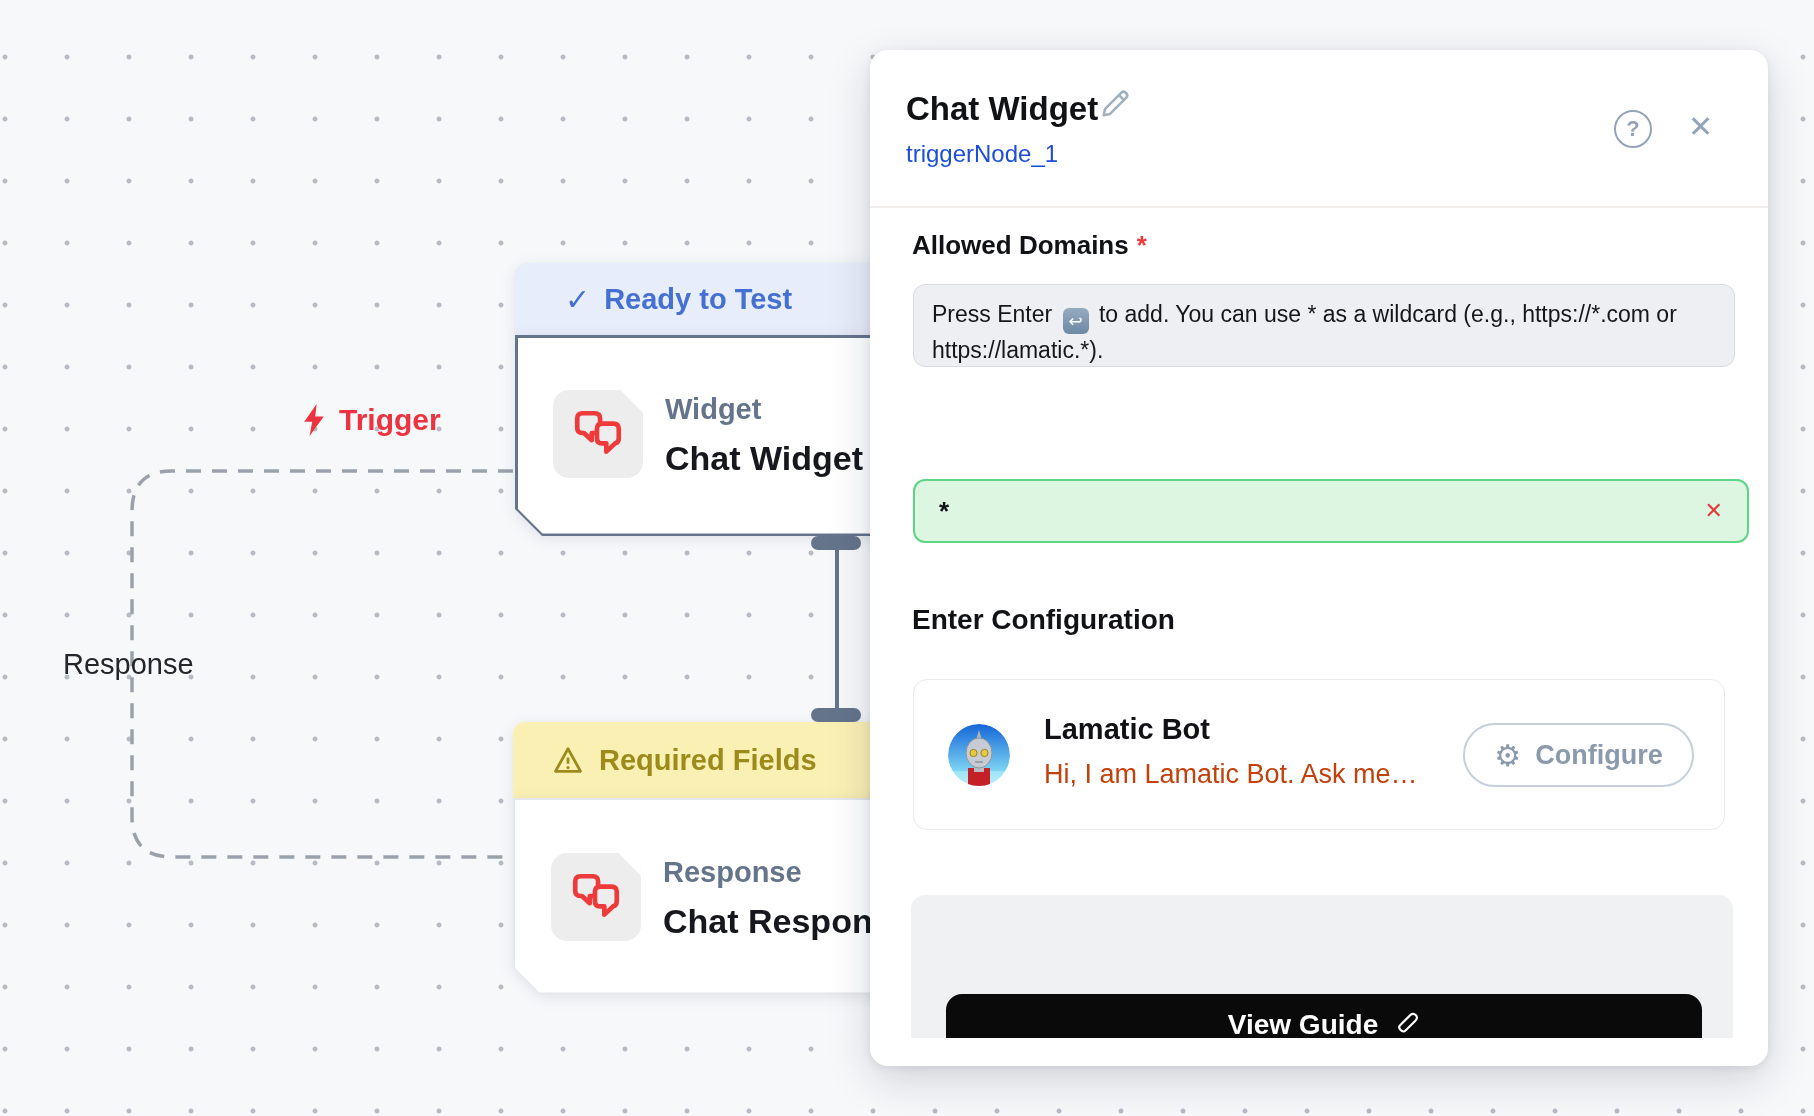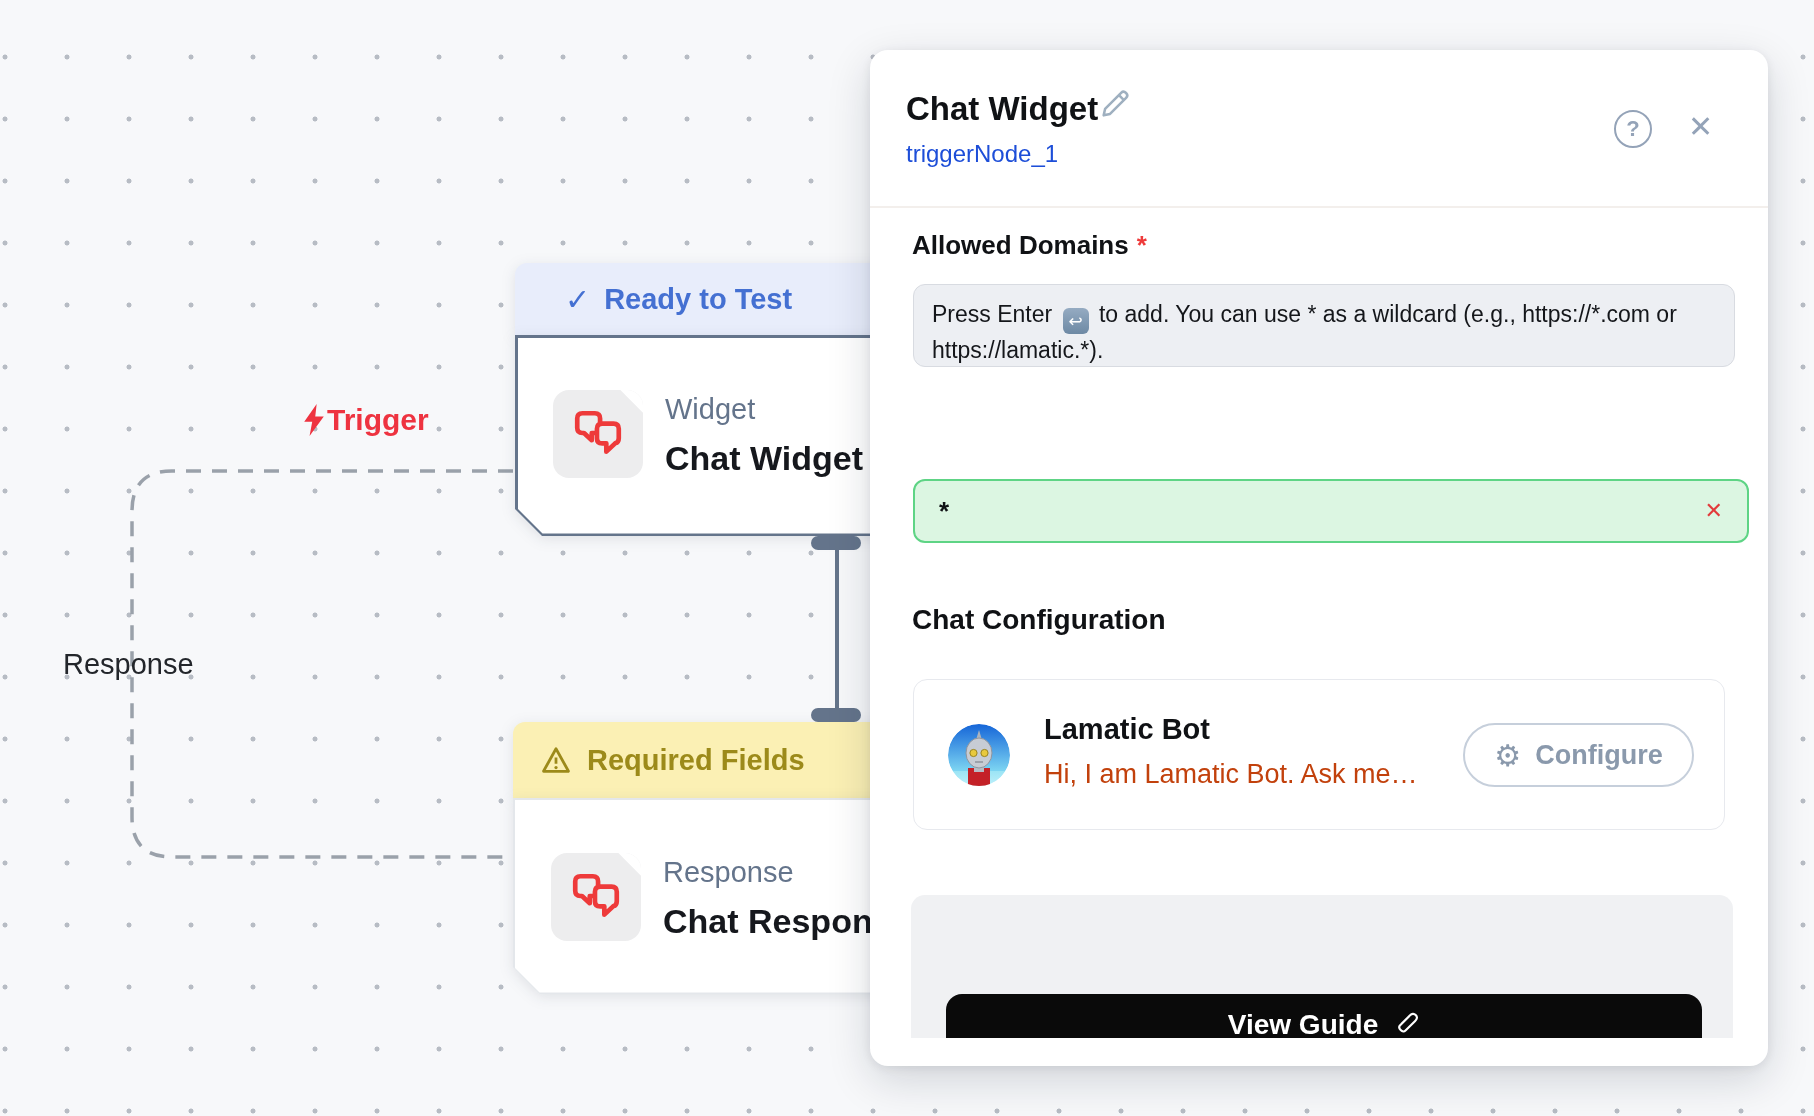--- a/index.html
+++ b/index.html
@@ -6,49 +6,49 @@
   body{font-family:"Liberation Sans","DejaVu Sans",sans-serif;background:#e9eaec;}
   #stage{position:relative;width:1814px;height:1116px;overflow:hidden;
     background:#f7f8fa;
     background-image:radial-gradient(circle,#b7bcc4 2.2px,transparent 2.8px);
     background-size:62px 62px;background-position:36px 26px;}
   .abs{position:absolute;}
 
   
   #edges{position:absolute;left:0;top:0;z-index:1;pointer-events:none;}
   .edge-label-trigger{left:303px;top:403px;color:#ee3340;font-size:30px;font-weight:700;
-    display:flex;align-items:center;gap:2px;z-index:2;}
+    display:flex;align-items:center;gap:14px;z-index:2;}
   .edge-label-response{left:63px;top:648px;color:#23262b;font-size:29px;z-index:2;}
 
   
   .node-group{position:absolute;z-index:2;filter:drop-shadow(0 3px 7px rgba(20,30,50,.10));}
   .badge{position:absolute;left:0;top:0;width:100%;height:100%;display:flex;align-items:center;}
   .trigger-badge-wrap{left:515px;top:263px;width:440px;height:72px;}
   .trigger-badge{background:#e8edfb;border-radius:12px 12px 0 0;color:#4470d2;
     font-size:29px;font-weight:700;padding-left:50px;gap:14px;box-sizing:border-box;}
   .trigger-badge .chk{font-size:30px;font-weight:400;}
   .resp-badge-wrap{left:513px;top:722px;width:440px;height:76px;}
   .resp-badge{background:#fbf0b4;border-radius:12px 12px 0 0;color:#9c8a1a;
-    font-size:29px;font-weight:700;padding-left:28px;gap:16px;box-sizing:border-box;}
+    font-size:29px;font-weight:700;padding-left:40px;gap:16px;box-sizing:border-box;}
   .node-body{position:absolute;}
   .trigger-body{left:515px;top:335px;width:440px;height:201px;}
   .resp-body{left:513px;top:798px;width:440px;height:196px;}
   .nb-border{position:absolute;inset:0;
     clip-path:polygon(0 0,100% 0,100% 100%,27px 100%,0 calc(100% - 27px));}
   .trigger-body .nb-border{background:#64748b;}
   .resp-body .nb-border{background:#e4e7eb;}
   .nb-fill{position:absolute;background:#fff;
     clip-path:polygon(0 0,100% 0,100% 100%,25px 100%,0 calc(100% - 25px));}
   .trigger-body .nb-fill{inset:2.5px;}
   .resp-body .nb-fill{inset:1.5px;}
   .icon-tile{position:absolute;left:38px;top:55px;width:90px;height:88px;background:#ededee;
     border-radius:16px;overflow:hidden;display:flex;align-items:center;justify-content:center;}
   .icon-tile::after{content:'';position:absolute;top:-16px;right:-16px;width:32px;height:32px;
     background:#fff;transform:rotate(45deg);}
-  .node-type{position:absolute;left:150px;top:58px;font-size:29px;color:#64748b;white-space:nowrap;}
+  .node-type{position:absolute;left:150px;top:58px;font-size:29px;color:#64748b;white-space:nowrap;font-weight:bold;}
   .node-title{position:absolute;left:150px;top:104px;font-size:34px;font-weight:700;color:#16181d;white-space:nowrap;}
   .handle{position:absolute;width:50px;height:14px;border-radius:8px;background:#64748b;z-index:3;}
 
   
   #panel{position:absolute;left:870px;top:50px;width:898px;height:1016px;background:#fff;
     border-radius:18px;z-index:10;box-shadow:0 14px 44px rgba(15,23,42,.16),0 2px 10px rgba(15,23,42,.08);}
   #panel-clip{position:absolute;left:0;top:0;right:0;bottom:28px;overflow:hidden;
     border-radius:18px 18px 0 0;}
   .panel-title{position:absolute;left:36px;top:40px;font-size:33px;font-weight:700;color:#101215;}
   .pencil-icon{position:absolute;left:228px;top:37px;}
@@ -184,21 +184,21 @@
         <span class="enter-chip">↩</span>
         <span>to add. You can use * as a wildcard (e.g., https://*.com or https://lamatic.*).</span>
       </div>
 
 
       <div class="tag-row">
         <span class="tag-val">*</span>
         <span class="tag-x">✕</span>
       </div>
 
-      <div class="section-heading">Chat Configuration</div>
+      <div class="section-heading">Enter Configuration</div>
 
       <div class="bot-card">
         <div class="avatar">
           <svg width="62" height="62" viewBox="0 0 62 62">
             <defs>
               <linearGradient id="avbg" x1="0" y1="0" x2="0" y2="1">
                 <stop offset="0" stop-color="#1565d8"></stop>
                   <stop offset="0.75" stop-color="#7cd4f2"></stop>
                 <stop offset="0.76" stop-color="#9be4f5"></stop>
                   <stop offset="1" stop-color="#bff0fa"></stop>

